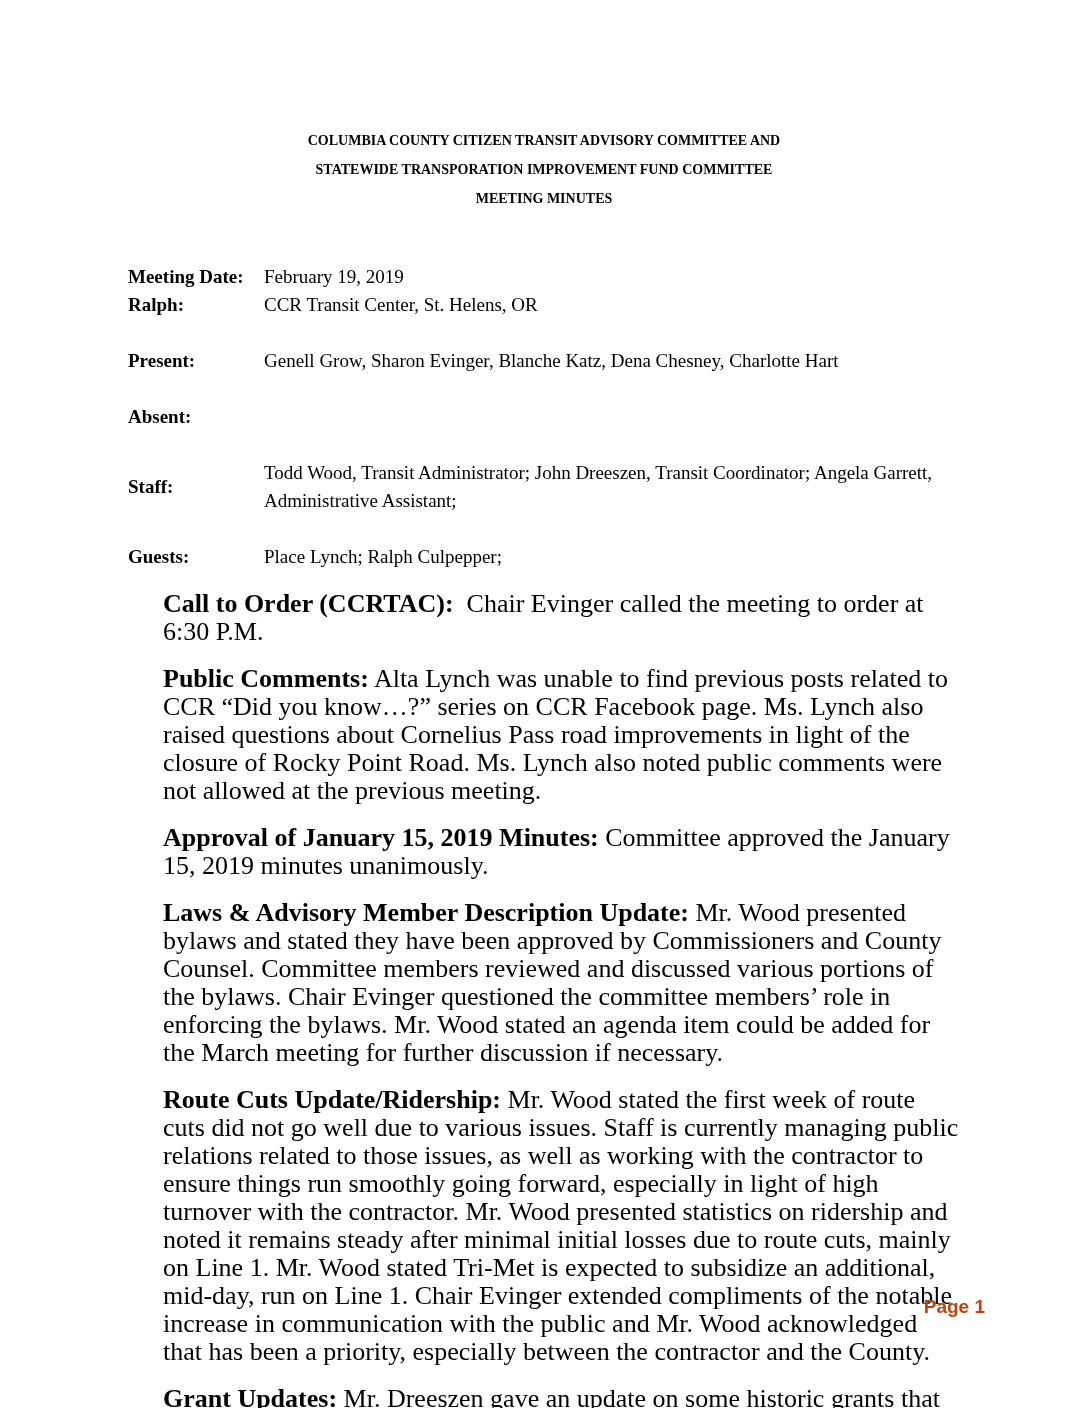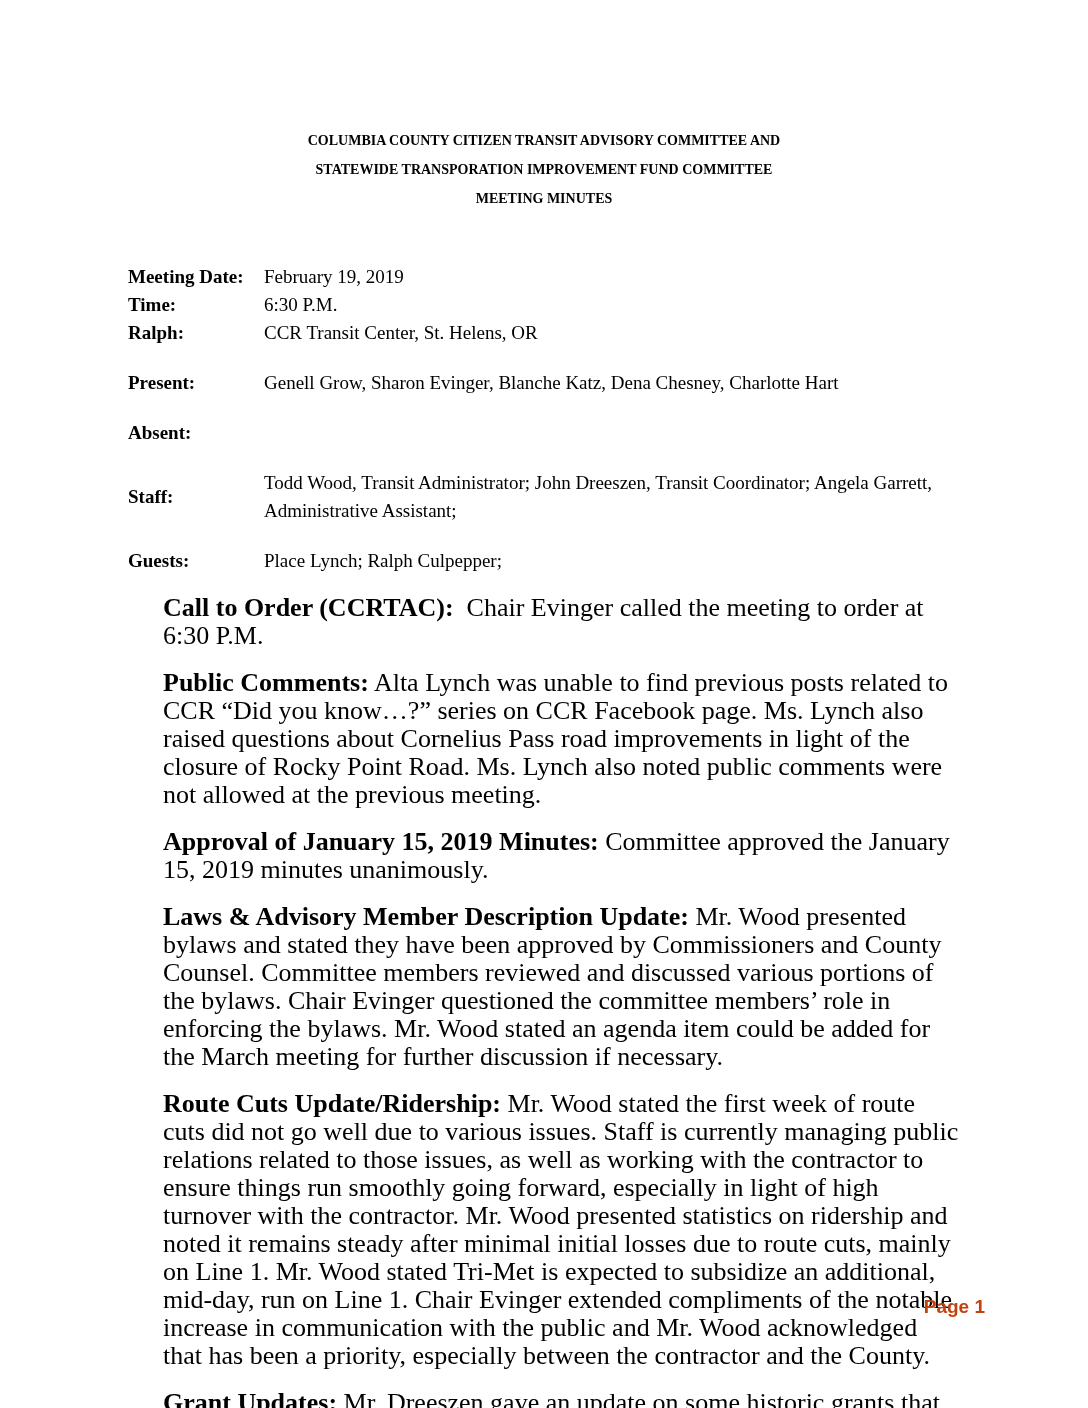--- a/index.html
+++ b/index.html
@@ -31,21 +31,21 @@
   .meta {
     margin-top: 50px;
     font-size: 19px;
     line-height: 28px;
   }
   .meta-row {
     display: flex;
     align-items: center;
   }
   .meta-row.gap {
-    margin-top: 22px;
+    margin-top: 28px;
   }
   .meta-label {
     flex: 0 0 136px;
     font-weight: bold;
     white-space: pre-wrap;
   }
   .meta-value {
     flex: 1 1 auto;
     white-space: pre-wrap;
   }
@@ -86,24 +86,20 @@
       <div>STATEWIDE TRANSPORATION IMPROVEMENT FUND COMMITTEE</div>
       <div>MEETING MINUTES</div>
     </div>
 
     <div class="meta">
       <div class="meta-row">
         <div class="meta-label">Meeting Date:</div>
         <div class="meta-value">February 19, 2019</div>
       </div>
       <div class="meta-row">
-        <div class="meta-label">Time:</div>
-        <div class="meta-value">6:30 P.M.</div>
-      </div>
-      <div class="meta-row">
         <div class="meta-label">Ralph:</div>
         <div class="meta-value">CCR Transit Center, St. Helens, OR</div>
       </div>
       <div class="meta-row gap">
         <div class="meta-label">Present:</div>
         <div class="meta-value">Genell Grow, Sharon Evinger, Blanche Katz, Dena Chesney, Charlotte Hart</div>
       </div>
       <div class="meta-row gap">
         <div class="meta-label">Absent:</div>
       </div>

